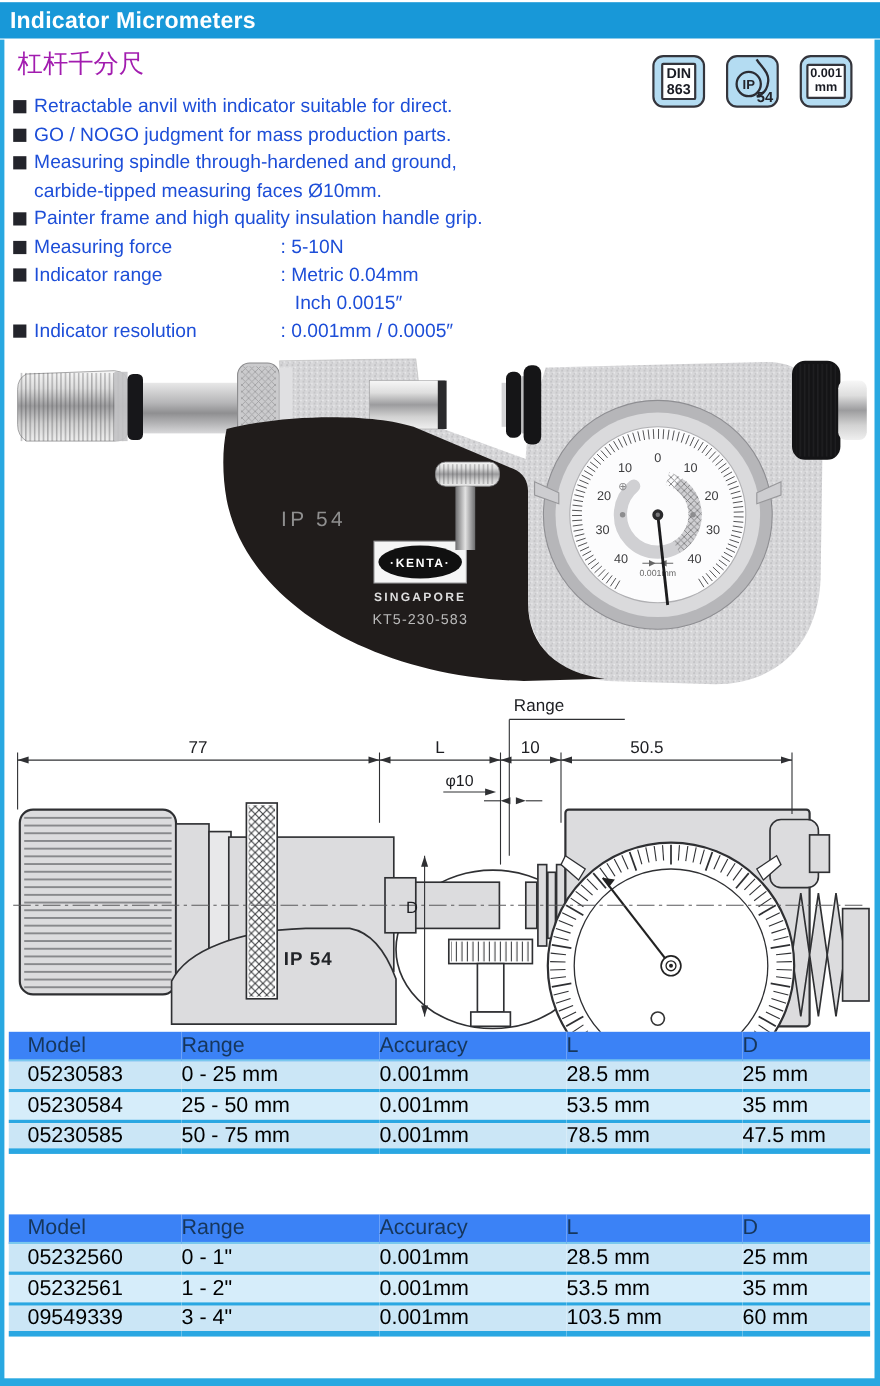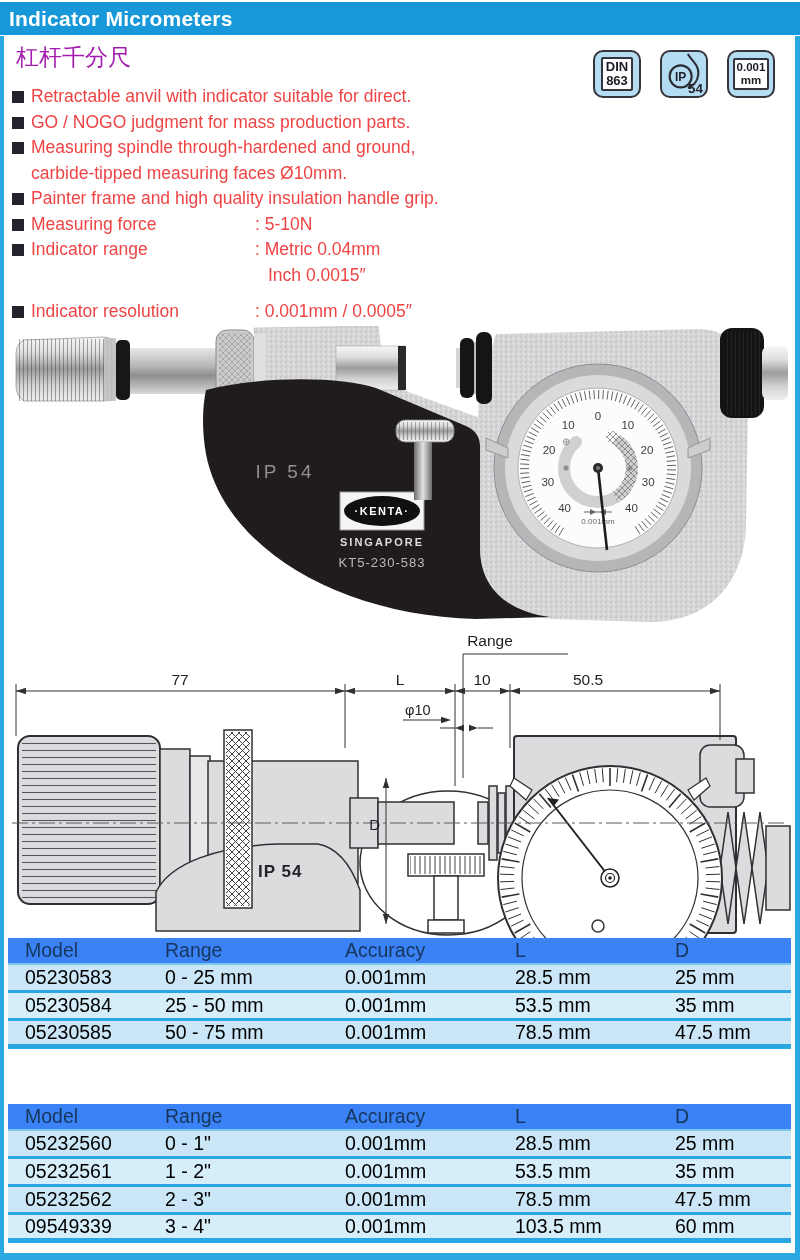--- a/index.html
+++ b/index.html
@@ -9,27 +9,27 @@
   .header-title{font-size:21px;font-weight:bold;color:#fff;letter-spacing:.2px}
   .border-left{position:absolute;left:0;top:36px;width:4px;height:1224px;background:#29a8e1}
   .border-right{position:absolute;right:0;top:36px;width:5px;height:1224px;background:#29a8e1}
   .border-bottom{position:absolute;left:0;bottom:0;width:800px;height:7px;background:#29a8e1}
   .cn-title{position:absolute;left:16px;top:42px;font-size:23px;color:#a21caf}
   .badges{position:absolute;left:593px;top:50px;display:flex;gap:19px}
   .badge{width:48px;height:48px;background:#b4dcf2;border:2px solid #34353c;border-radius:10px;display:flex;align-items:center;justify-content:center}
   .badge-inner{background:#fff;border:2px solid #34353c;border-radius:2px;padding:1px 3px;text-align:center;color:#1a1c24;font-weight:bold;font-size:13px;line-height:14px}
   .badge-inner.small{font-size:11.5px;line-height:13px;padding:1px 2px}
   .badge-inner span{display:block}
-  .features{position:absolute;left:12px;top:84px;width:585px;font-size:17.5px;color:#ef4444}
+  .features{position:absolute;left:12px;top:84px;width:585px;font-size:17.5px;color:#1d4ed8}
   .feat{display:flex;align-items:flex-start;line-height:25.5px}
   .sq{flex:0 0 12px;height:12px;background:#23242b;margin:7px 7px 0 0}
   .feat.cont{padding-left:19px}
   .flabel{flex:0 0 224px}
   .feat.cont2{padding-left:256px}
-  .feat.gapper{margin-top:11px}
+  .feat.gapper{}
   .photo{position:absolute;left:10px;top:326px}
   .drawing{position:absolute;left:8px;top:628px}
   svg text{font-family:"Liberation Sans",sans-serif}
   .spec-table{position:absolute;left:8px;width:783px;border-collapse:separate;border-spacing:0;table-layout:fixed}
   .t1{top:938px}
   .t2{top:1104px}
   .spec-table th{background:#3b82f6;color:#16365c;font-weight:normal;font-size:19.5px;text-align:left;height:27px;border-bottom:2px solid #7ac8ee}
   .spec-table td{background:#cbe6f6;color:#000000;font-size:19.5px;height:28px;border-bottom:3px solid #2aa7e2}
   .spec-table tbody tr:nth-child(even) td{background:#d6edfa}
   .spec-table tbody tr:last-child td{border-bottom:5px solid #2aa7e2}
@@ -568,27 +568,20 @@
         <td>25 mm</td>
       </tr>
       <tr>
         <td>05232561</td>
         <td>1 - 2"</td>
         <td>0.001mm</td>
         <td>53.5 mm</td>
         <td>35 mm</td>
       </tr>
       <tr>
-        <td>05232562</td>
-        <td>2 - 3"</td>
-        <td>0.001mm</td>
-        <td>78.5 mm</td>
-        <td>47.5 mm</td>
-      </tr>
-      <tr>
         <td>09549339</td>
         <td>3 - 4"</td>
         <td>0.001mm</td>
         <td>103.5 mm</td>
         <td>60 mm</td>
       </tr>
     </tbody>
   </table>
 
 </body></html>

